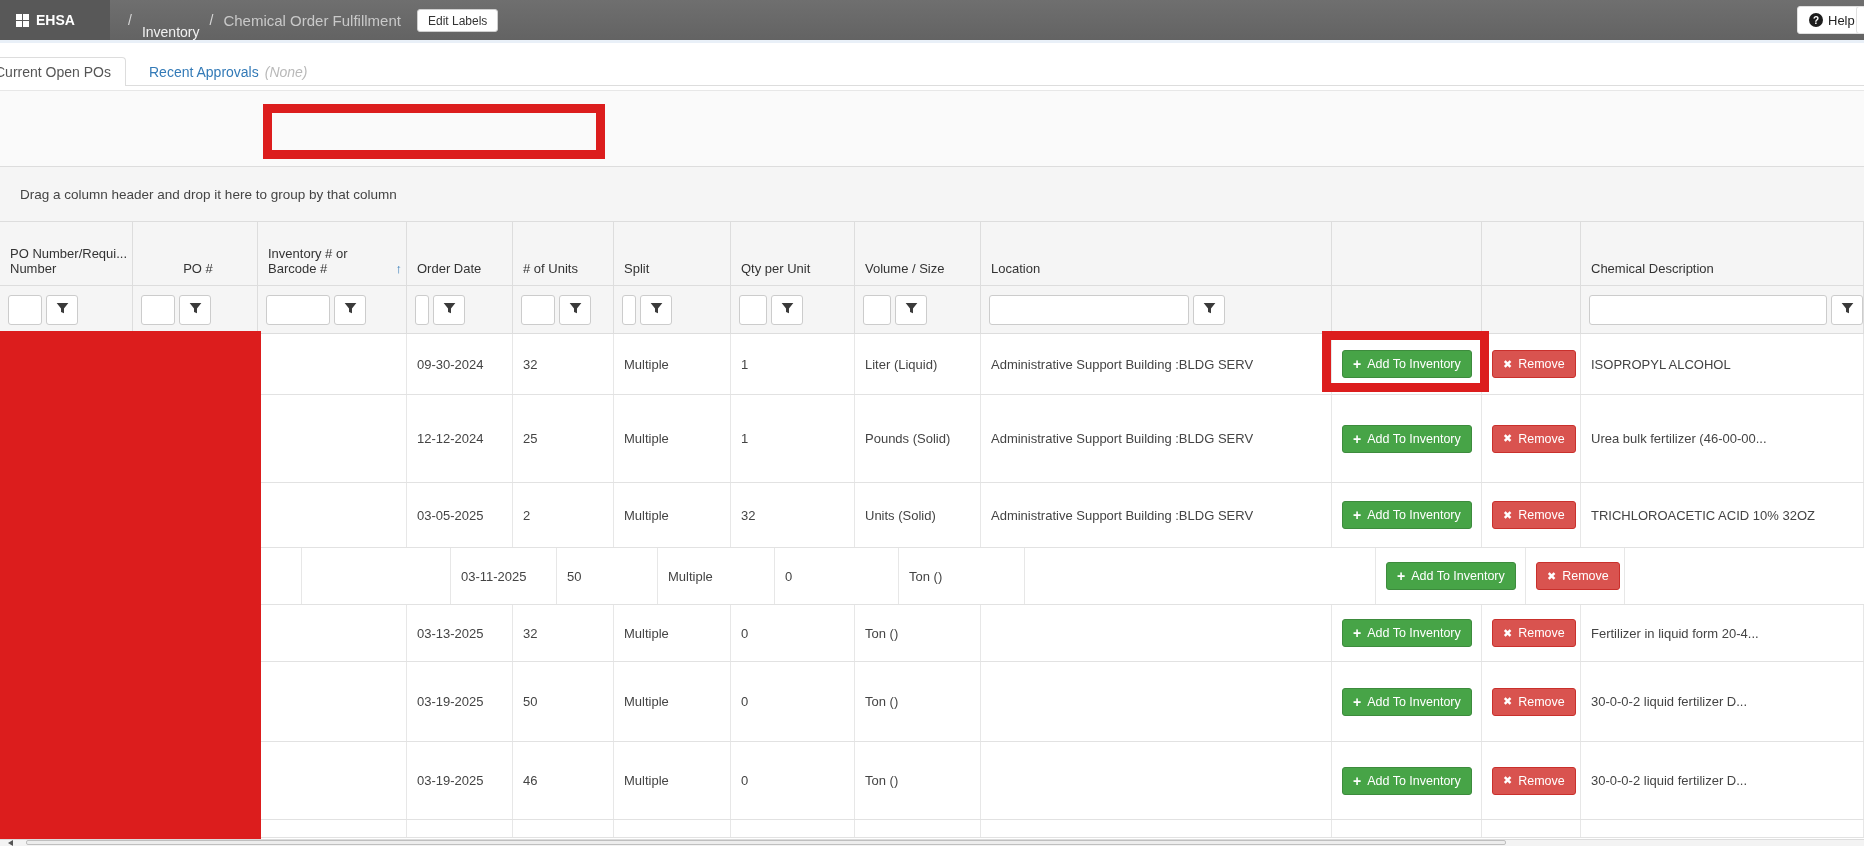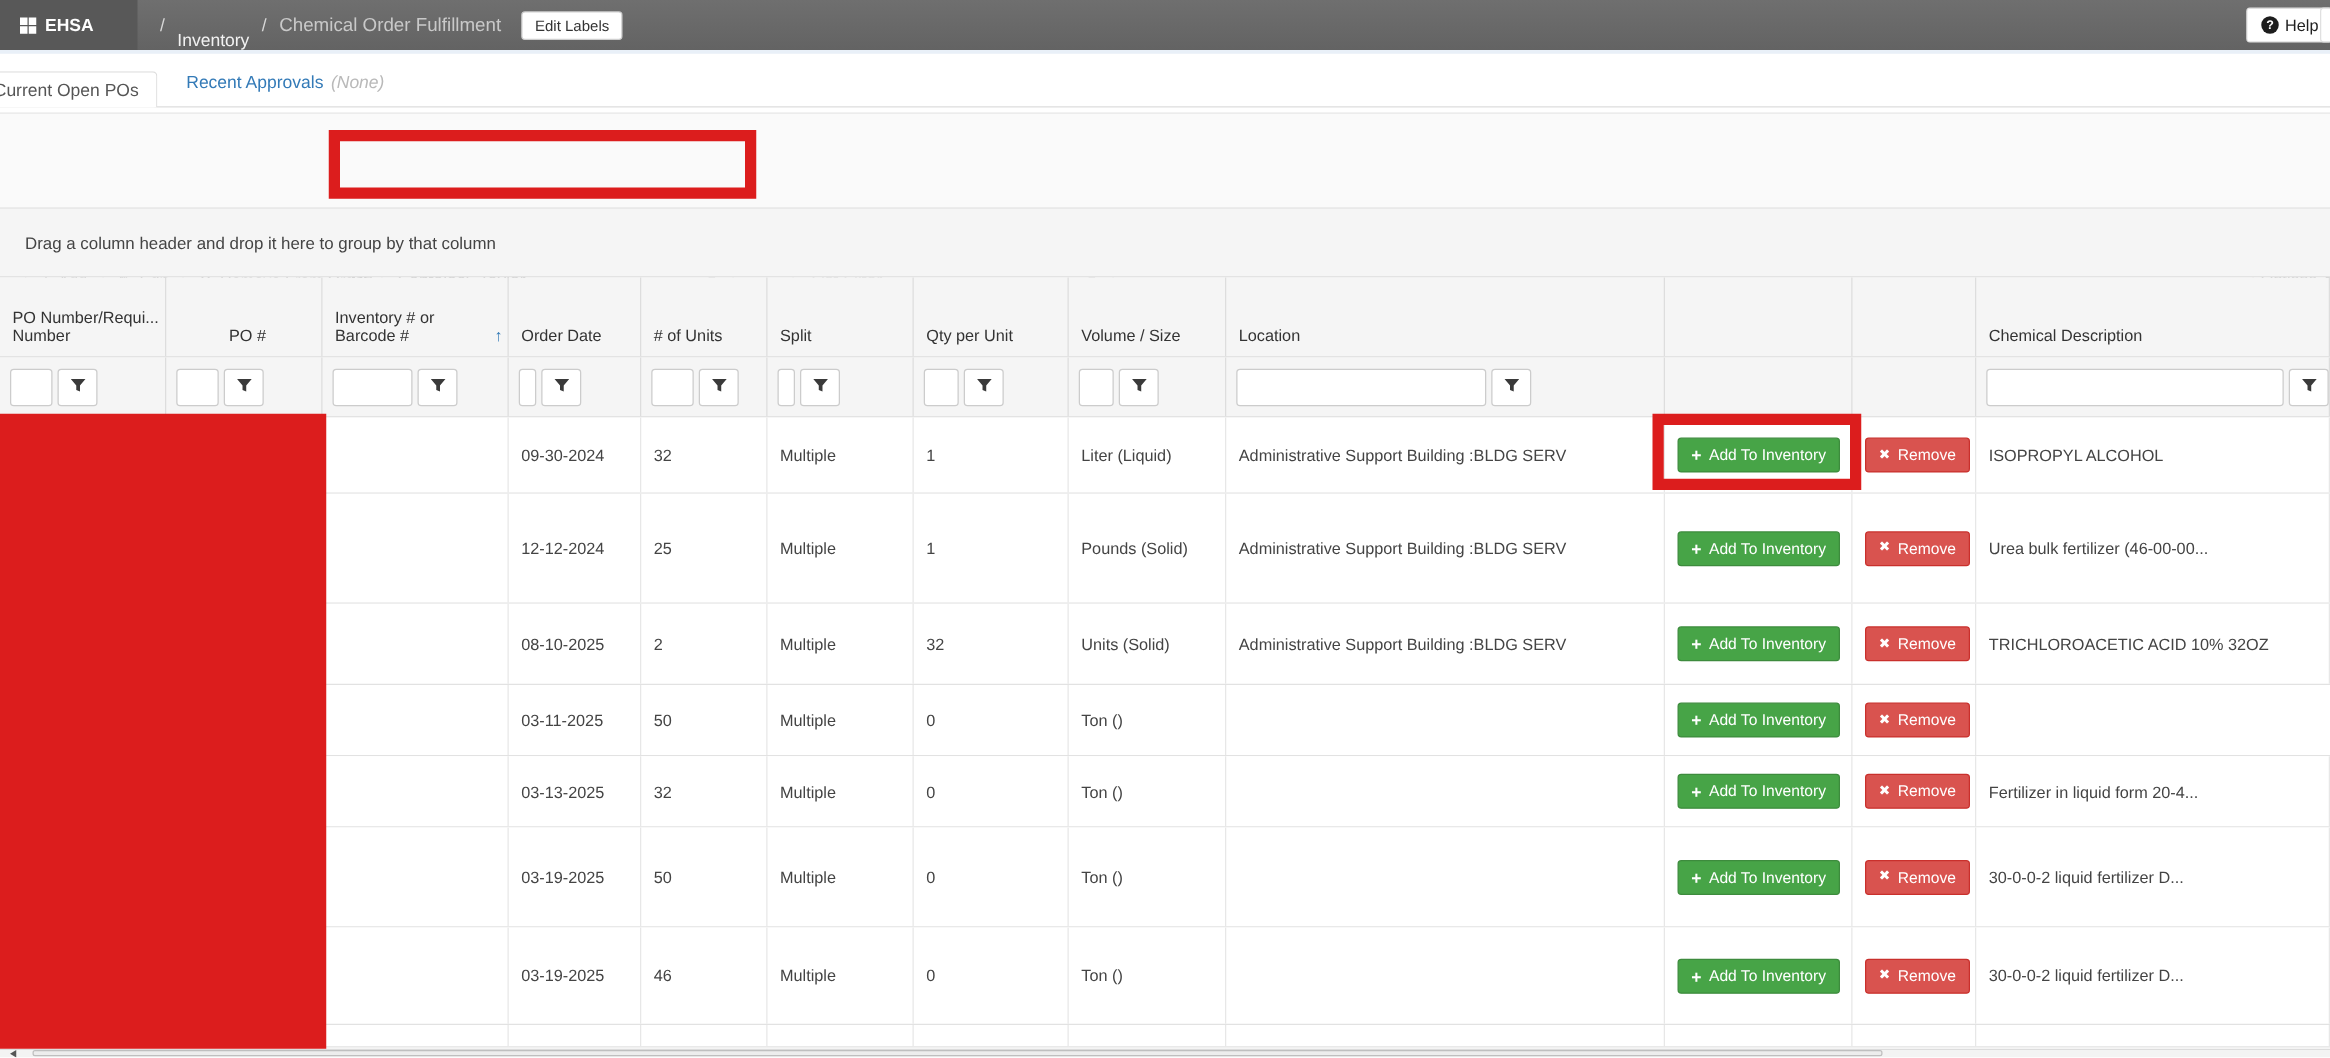--- a/index.html
+++ b/index.html
@@ -26,21 +26,21 @@
   .help-q { width:14px; height:14px; border-radius:50%; background:#1d1d1d; color:#fff; font-size:10px; font-weight:bold;
             display:flex; align-items:center; justify-content:center; }
   .edge-sliver { position:absolute; left:1856px; top:6px; width:10px; height:28px; background:#fff; border:1px solid #e0e0e0; border-radius:3px; }
   .topbar-underline { position:absolute; left:0; top:40px; width:1864px; height:3px; background:#e9f0f8; }
 
   
   .tabline { position:absolute; left:0; top:85px; width:1864px; height:1px; background:#ddd; }
   .tab-active { position:absolute; left:-18px; top:57px; height:29px; padding:0 14px 0 12px; background:#fff;
                 border:1px solid #ddd; border-bottom:none; border-radius:4px 4px 0 0; z-index:2;
                 display:flex; align-items:center; font-size:14px; color:#555; cursor:pointer; }
-  .tab-link { position:absolute; left:149px; top:57px; height:29px; display:flex; gap:6px;
+  .tab-link { position:absolute; left:149px; top:57px; height:29px; display:flex; align-items:center; gap:6px;
               font-size:14px; cursor:pointer; }
   .tab-link .lbl { color:var(--blue); }
   .tab-link .none { color:#b9b9b9; font-style:italic; }
 
   
   .toolbar { position:absolute; left:0; top:90px; width:1864px; height:77px; background:#fafafa;
              border-top:1px solid #e7e7e7; border-bottom:1px solid #ddd; }
   .btngroup { position:absolute; left:20px; top:118px; display:flex; }
   .tbtn { height:30px; padding:0 12px; background:#fff; border:1px solid #ccc; font-size:13px; color:#333;
           display:flex; align-items:center; gap:6px; cursor:pointer; margin-left:-1px; }
@@ -365,21 +365,21 @@
           </div>
           <div class="bcell" style="width: 283px;">
             <span>Urea bulk fertilizer (46-00-00...</span>
           </div>
         </div>
         <div class="brow" style="height: 65px;">
           <div class="bcell" style="width: 133px;"></div>
           <div class="bcell" style="width: 125px;"></div>
           <div class="bcell" style="width: 149px;"></div>
           <div class="bcell" style="width: 106px;">
-            <span>08-10-2025</span>
+            <span>03-05-2025</span>
           </div>
           <div class="bcell" style="width: 101px;">
             <span>2</span>
           </div>
           <div class="bcell" style="width: 117px;">
             <span>Multiple</span>
           </div>
           <div class="bcell" style="width: 124px;">
             <span>32</span>
           </div>
@@ -398,21 +398,21 @@
           <div class="bcell" style="width: 99px;">
             <button class="rembtn">
               <span class="x">✖</span>
               <span>Remove</span>
             </button>
           </div>
           <div class="bcell" style="width: 283px;">
             <span>TRICHLOROACETIC ACID 10% 32OZ</span>
           </div>
         </div>
-        <div class="brow" style="height: 57px;">
+        <div class="brow" style="height: 57px; padding-left: 44px;">
           <div class="bcell" style="width: 133px;"></div>
           <div class="bcell" style="width: 125px;"></div>
           <div class="bcell" style="width: 149px;"></div>
           <div class="bcell" style="width: 106px;">
             <span>03-11-2025</span>
           </div>
           <div class="bcell" style="width: 101px;">
             <span>50</span>
           </div>
           <div class="bcell" style="width: 117px;">

